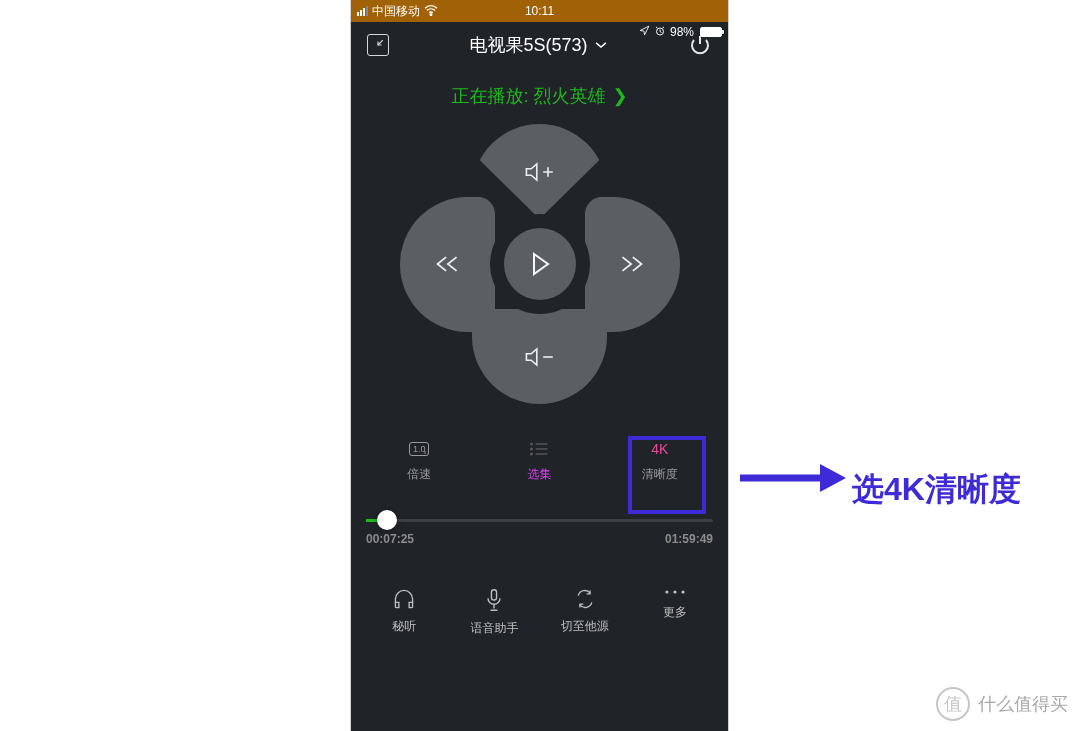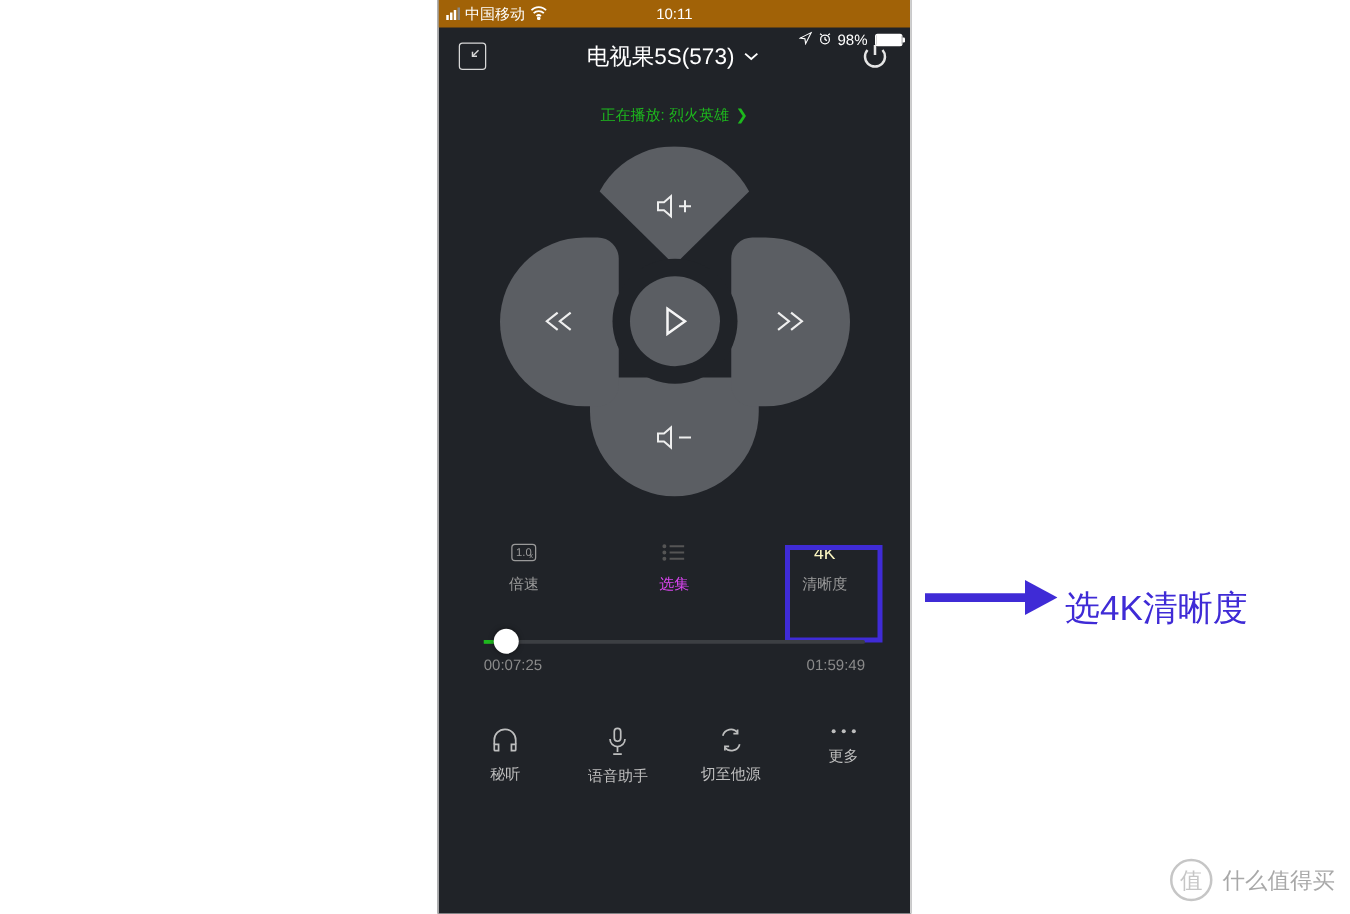--- a/index.html
+++ b/index.html
@@ -79,21 +79,21 @@
   .device-title {
     display: flex; align-items: center; gap: 6px;
     font-size: 18px; color: #fff;
   }
   .chev-down svg { display:block; }
   .power-icon { width: 24px; height: 24px; }
 
   
   .now-playing {
     text-align: center;
-    font-size: 12px;
+    font-size: 18px;
     padding: 16px 0 12px;
     color: #1db91d;
   }
   .now-playing .chev-right { color:#1db91d; margin-left:2px; }
 
   
   .dpad {
     position: relative;
     width: 280px; height: 280px;
     margin: 4px auto 0;
@@ -156,35 +156,36 @@
   }
   .ctrl-item {
     display:flex; flex-direction:column; align-items:center; gap:6px;
     width: 72px; font-size:12px; cursor:pointer;
     padding: 6px 0;
   }
   .ctrl-item.disabled { color:#d946ef; }
   .ctrl-top { height:22px; display:flex; align-items:center; justify-content:center; }
   .speed-box { border:1.2px solid #9a9a9a; border-radius:3px; font-size:9px; padding:1px 3px; position:relative;}
   .speed-box::after{content:"x"; font-size:6px; position:absolute; right:2px; bottom:0px;}
-  .fourk-text { font-size:14px; font-weight:500; color:#fef9c3; }
+  .fourk-text { font-size:14px; font-weight:500; color:#ec4899; }
 
   .highlight-box {
     position: absolute;
     border: 4px solid #3f2bd6;
     width: 78px;
     height: 78px;
     left: 277px;
     top: 436px;
     pointer-events: none;
   }
 
   
   .progress-area {
-    padding: 30px 36px 0;
+    padding: 30px 15px 0;
+    font-weight: bold;
   }
   .track {
     height: 3px; background: #3c3f43; position: relative; border-radius:2px;
   }
   .track-fill {
     position:absolute; left:0; top:0; height:100%; width:6%;
     background:#1db91d;
   }
   .thumb {
     position:absolute; top:-9px; left:6%;
@@ -211,21 +212,21 @@
 
   
   .annotation-arrow {
     position:absolute;
     left: 736px; top: 460px;
     display:flex; align-items:center;
   }
   .arrow-svg { display:block; }
   .annotation-text {
     position:absolute; left:852px; top:468px;
-    font-size:28px; font-weight:400; color:#3f2bd6;
+    font-size:32px; font-weight:700; color:#3f2bd6;
     white-space:nowrap;
   }
 
   
   .watermark {
     position:absolute; right:12px; bottom:10px;
     display:flex; align-items:center; gap:8px;
     color:#9a9a9a; font-size:18px; font-weight:500;
     opacity:.85;
   }

